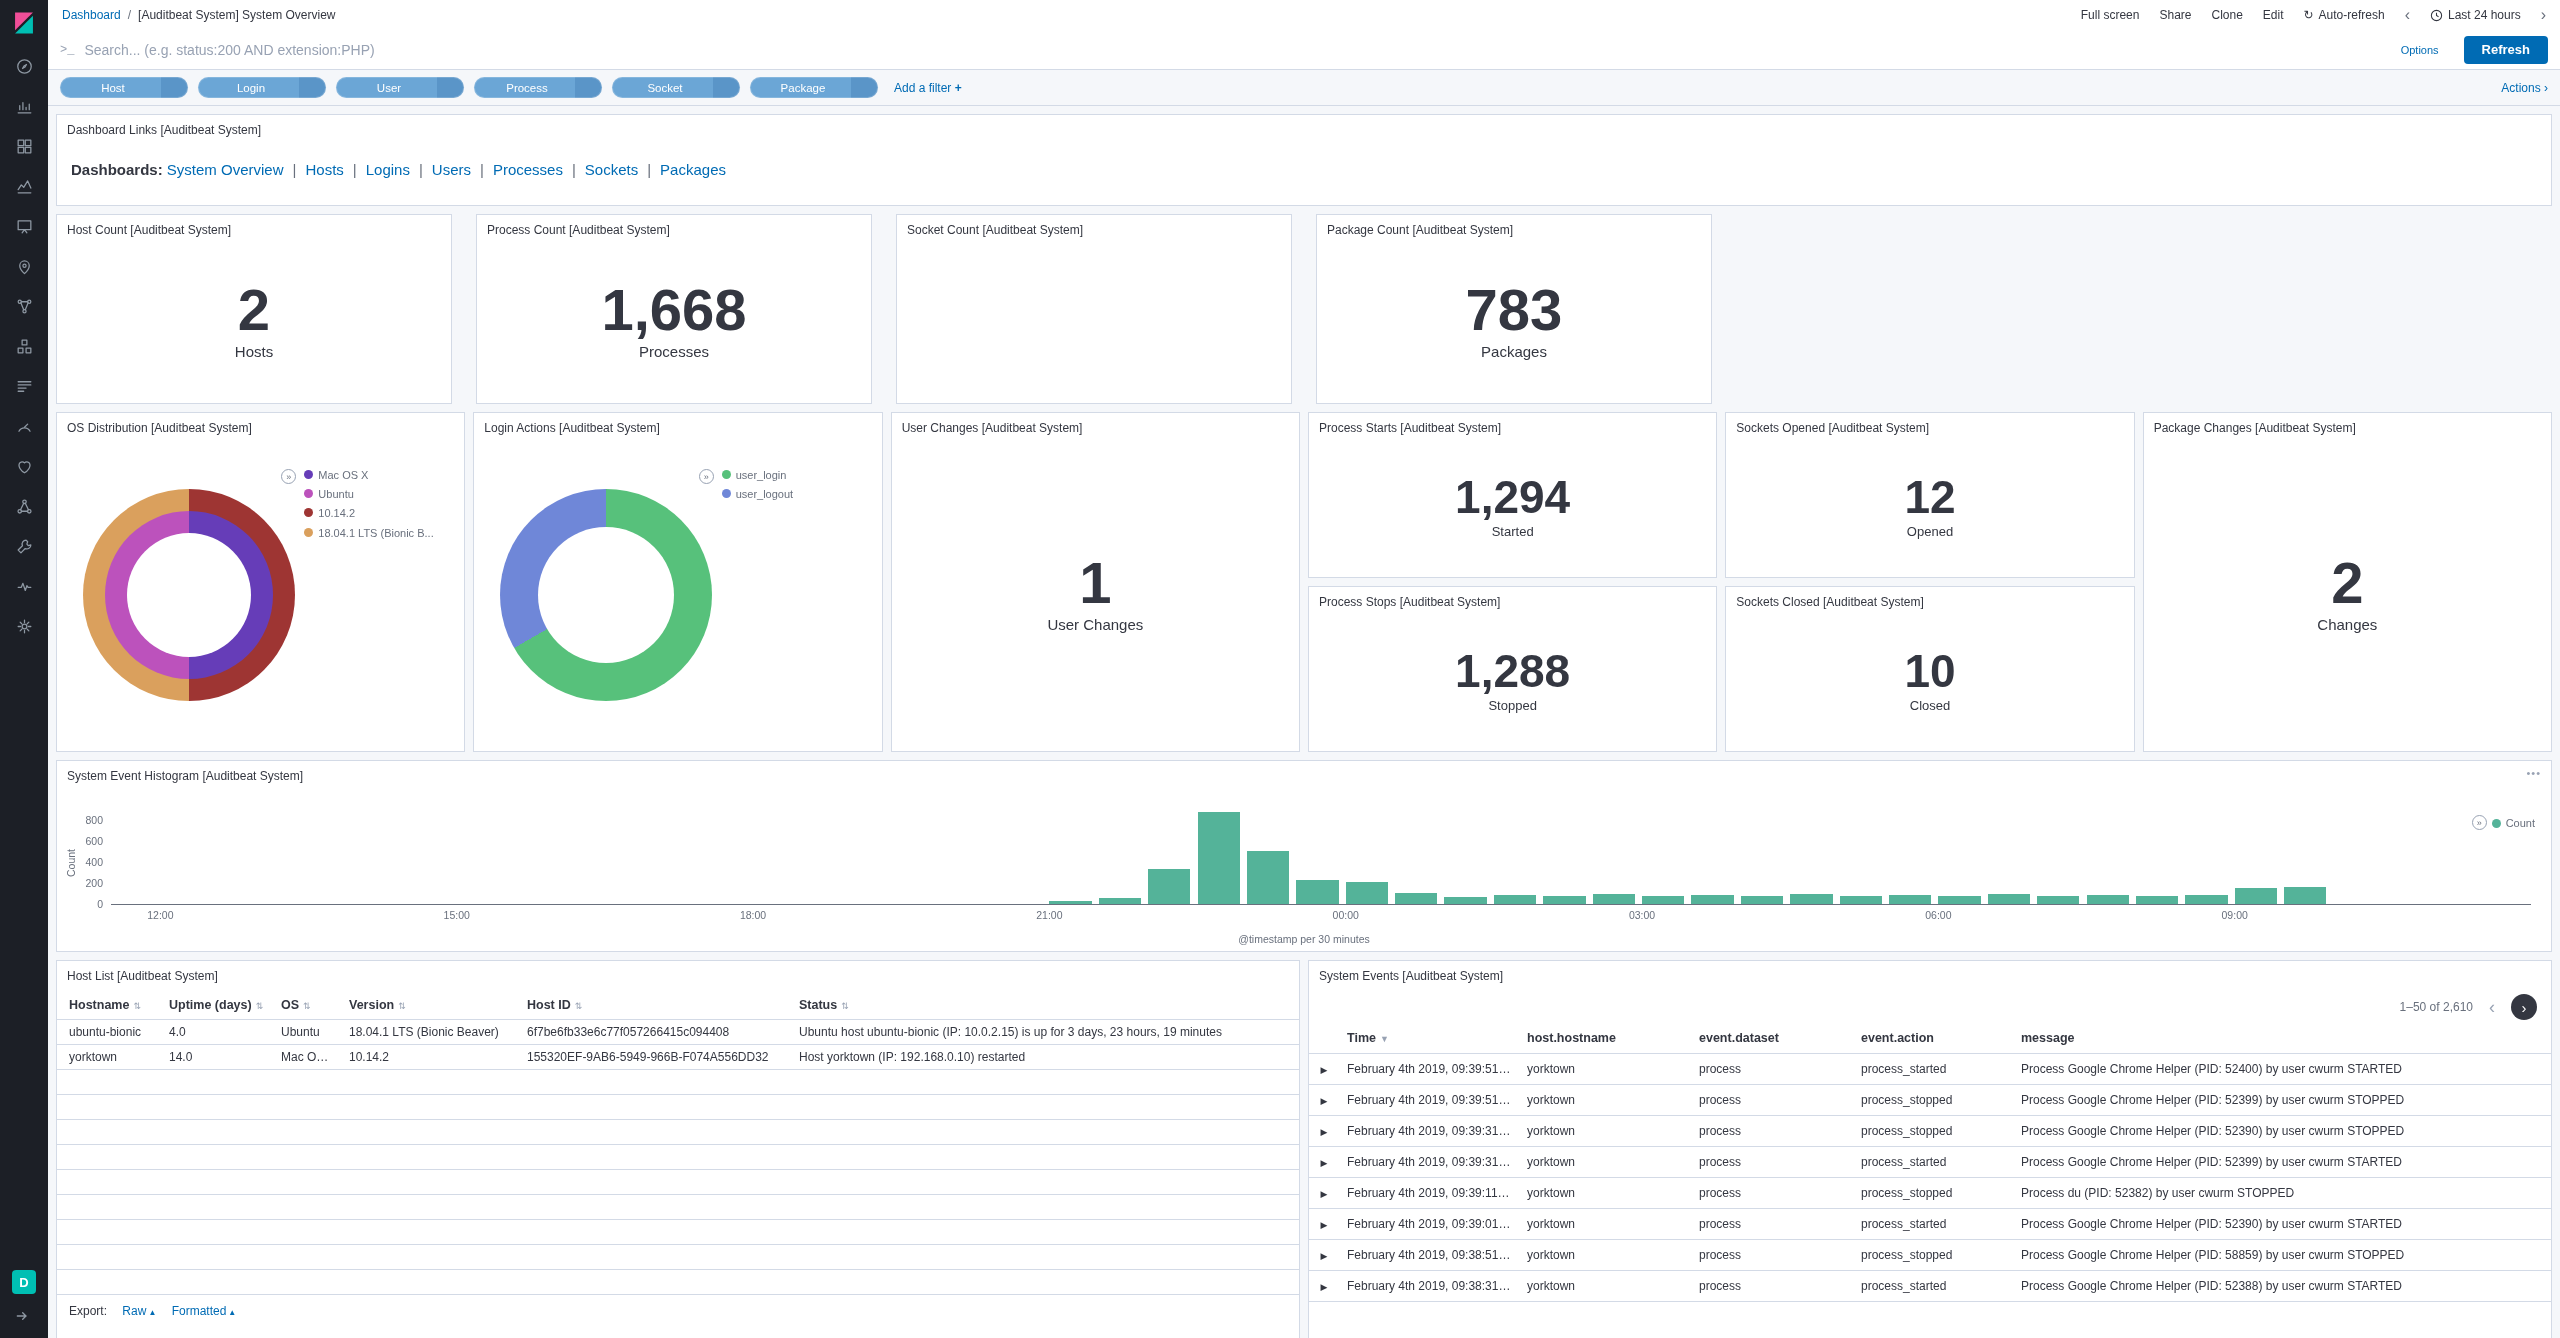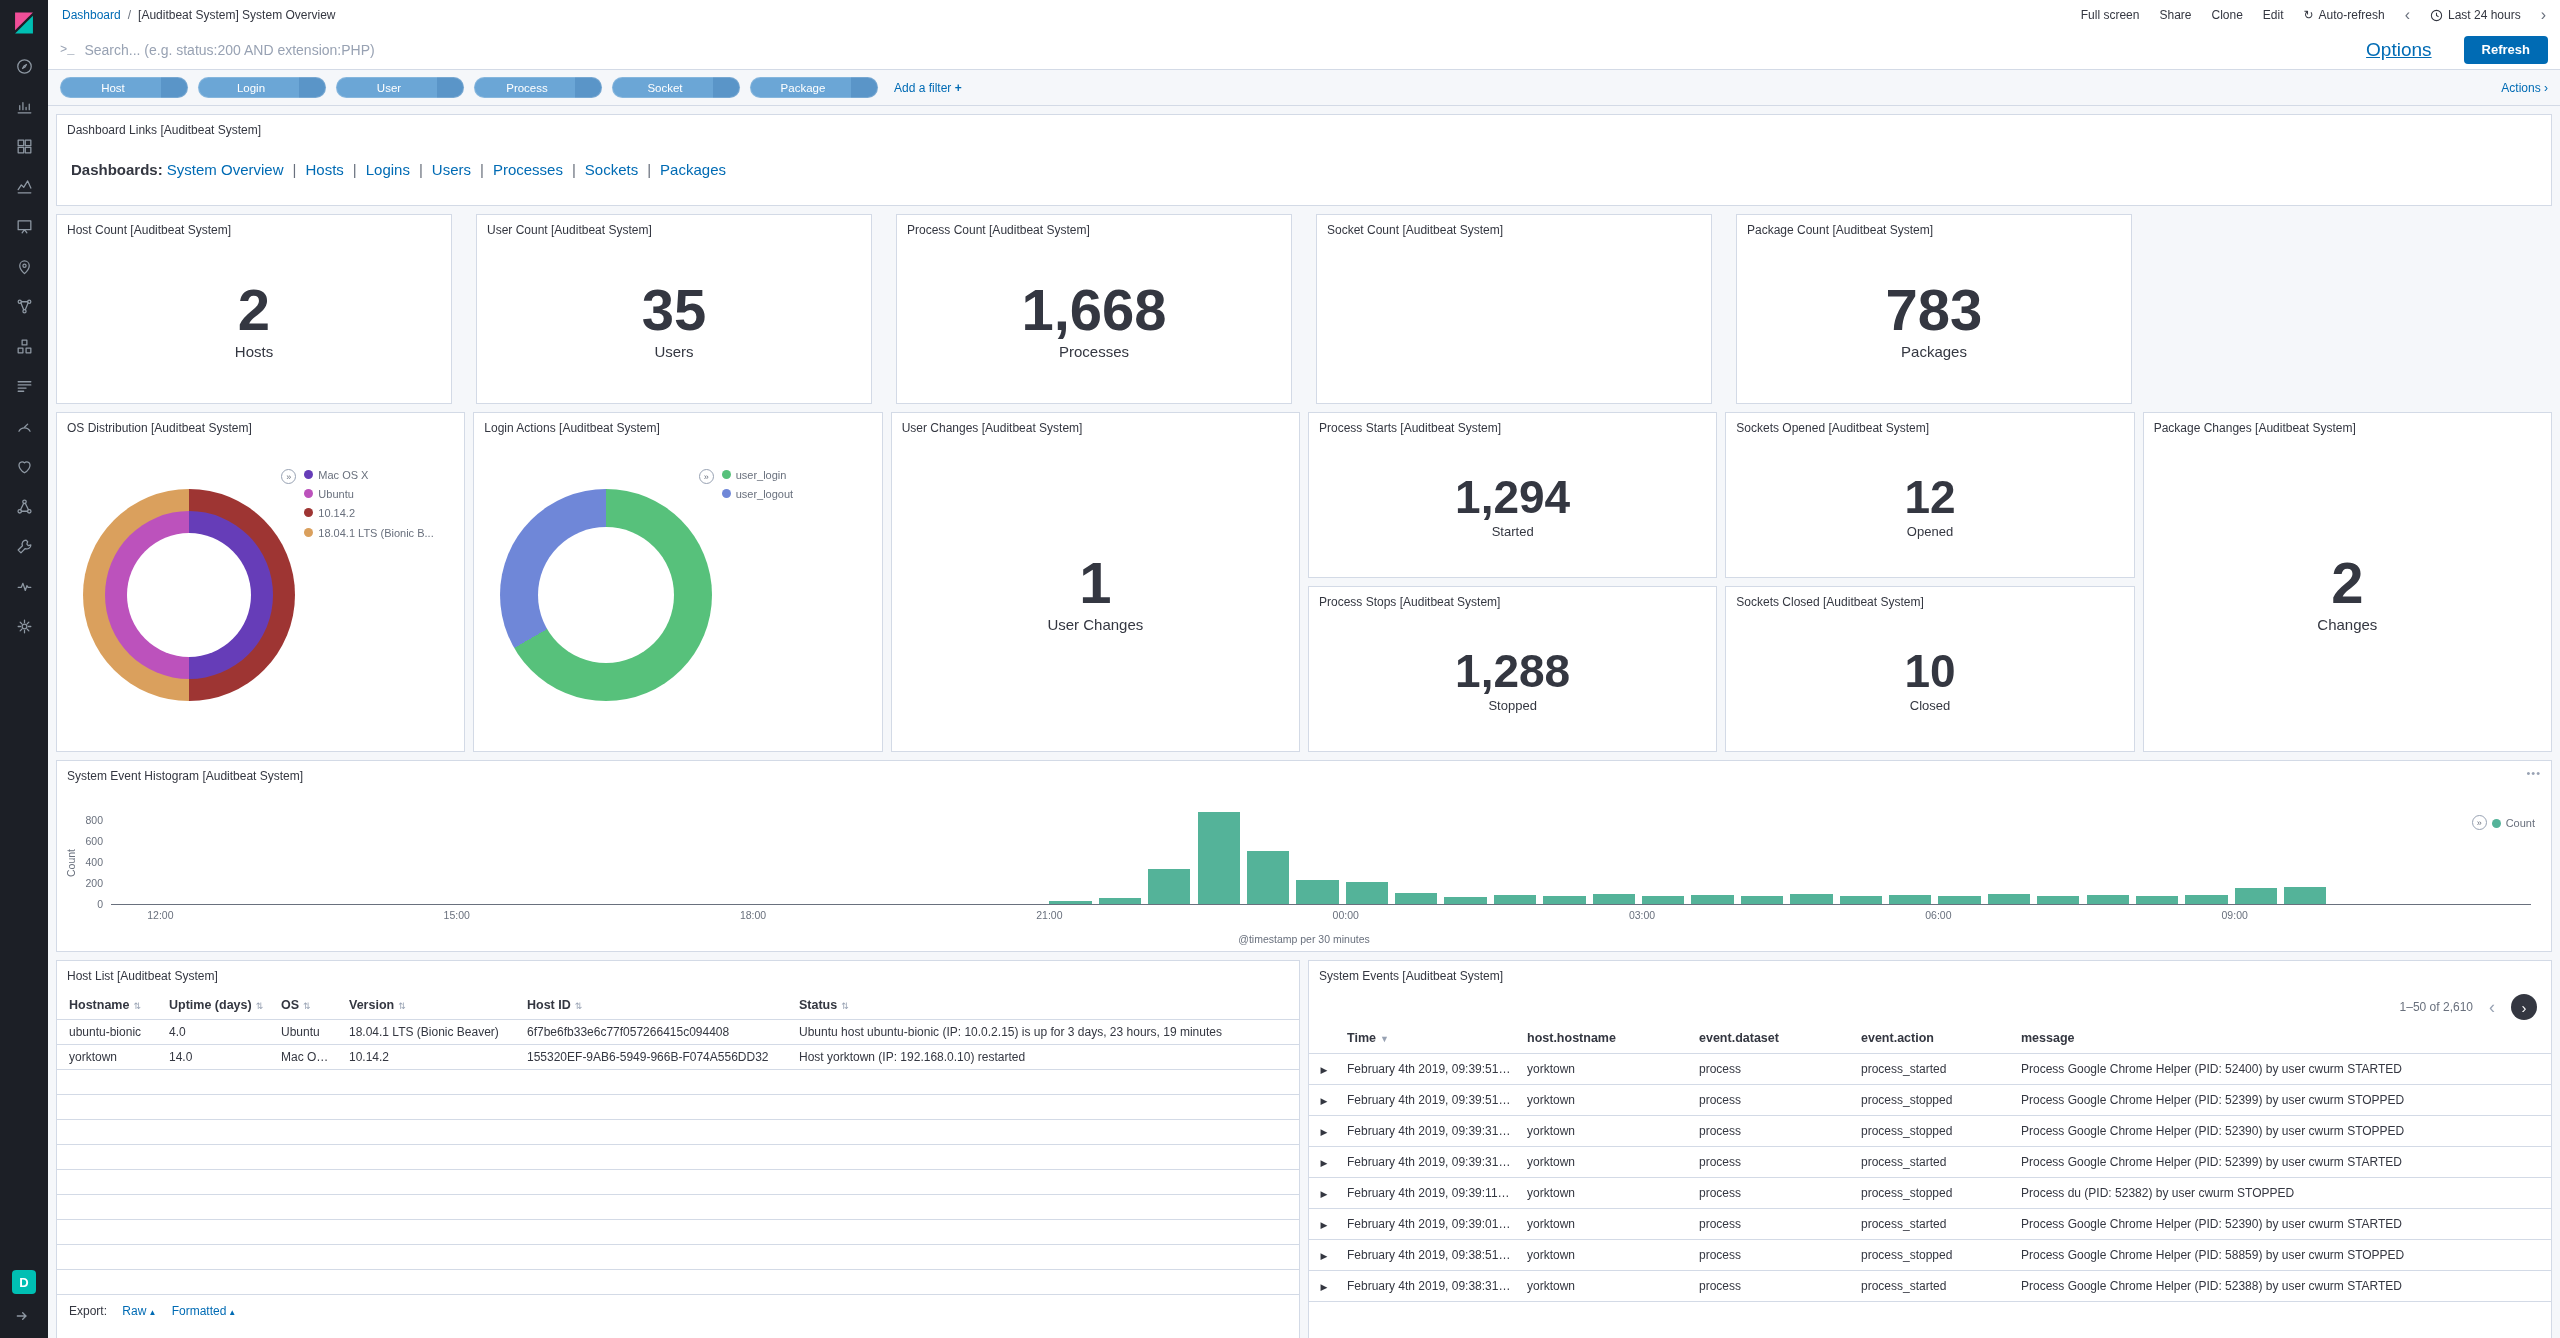--- a/index.html
+++ b/index.html
@@ -31,21 +31,21 @@
   .crumb-right{margin-left:auto;display:flex;align-items:center;gap:20px;color:var(--text);}
   .menu-item{cursor:pointer;white-space:nowrap;}
   .icon-text{display:flex;align-items:center;gap:5px;}
   .chev{color:var(--sub);font-size:16px;line-height:1;cursor:pointer;}
 
   .search-bar{height:40px;background:#fff;border-bottom:1px solid var(--border);
               display:flex;align-items:center;padding:0 12px;gap:10px;flex-shrink:0;}
   .prompt{font-family:"Liberation Mono",monospace;font-size:12px;color:#98A2B3;}
   .search-input{flex:1;border:none;outline:none;font-size:14px;color:var(--text);background:transparent;}
   .search-input::placeholder{color:#98A2B3;}
-  .options-link{color:var(--primary);font-size:19px;margin-right:22px;cursor:pointer;text-decoration:underline;}
+  .options-link{color:var(--primary);font-size:11px;margin-right:15px;cursor:pointer;}
   .refresh-btn{background:var(--primary);color:#fff;font-size:13px;font-weight:600;border:none;
                border-radius:4px;height:28px;padding:0 18px;cursor:pointer;font-family:inherit;}
 
   .filter-bar{height:36px;background:var(--pagebg);border-bottom:1px solid var(--border);
               display:flex;align-items:center;padding:0 12px;gap:10px;flex-shrink:0;}
   .pill{width:128px;height:21px;border-radius:11px;color:#fff;font-size:11.5px;
         background:linear-gradient(90deg,var(--pill) 0 79%,var(--pillDark) 79% 100%);
         display:flex;align-items:center;justify-content:center;padding-right:22px;cursor:pointer;
         box-shadow:inset 0 0 0 1px rgba(255,255,255,.18);}
   .add-filter{color:var(--primary);font-size:12px;margin-left:6px;cursor:pointer;}
@@ -325,27 +325,20 @@
           <span class="dash-label">Dashboards:</span>
          <span class="dash-link">System Overview</span><span class="dash-sep">|</span><span class="dash-link">Hosts</span><span class="dash-sep">|</span><span class="dash-link">Logins</span><span class="dash-sep">|</span><span class="dash-link">Users</span><span class="dash-sep">|</span><span class="dash-link">Processes</span><span class="dash-sep">|</span><span class="dash-link">Sockets</span><span class="dash-sep">|</span><span class="dash-link">Packages</span></div>
       </div>
 
       <div class="metrics-row" id="metrics-row">
           <div class="panel">
             <div class="panel-title">Host Count [Auditbeat System]</div>
             <div class="metric-body">
               <div class="metric-value">2</div>
               <div class="metric-label">Hosts</div>
-            </div>
-          </div>
-          <div class="panel">
-            <div class="panel-title">User Count [Auditbeat System]</div>
-            <div class="metric-body">
-              <div class="metric-value">35</div>
-              <div class="metric-label">Users</div>
             </div>
           </div>
           <div class="panel">
             <div class="panel-title">Process Count [Auditbeat System]</div>
             <div class="metric-body">
               <div class="metric-value">1,668</div>
               <div class="metric-label">Processes</div>
             </div>
           </div>
           <div class="panel">

